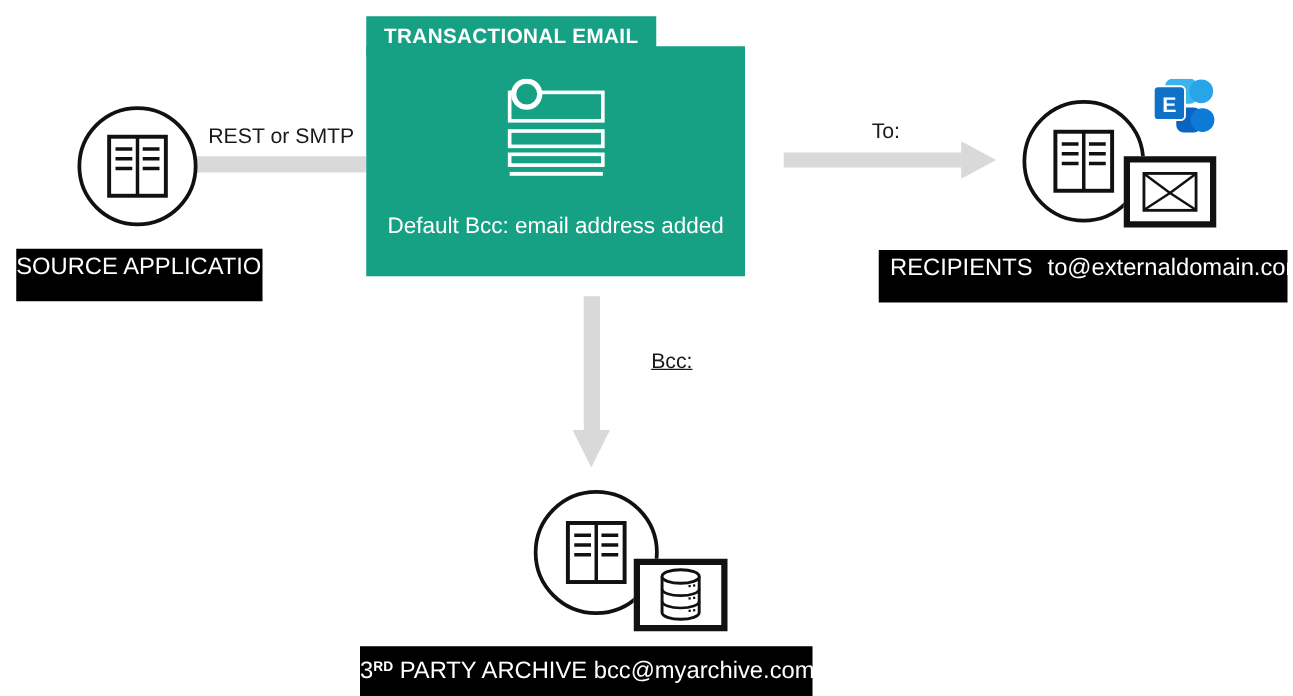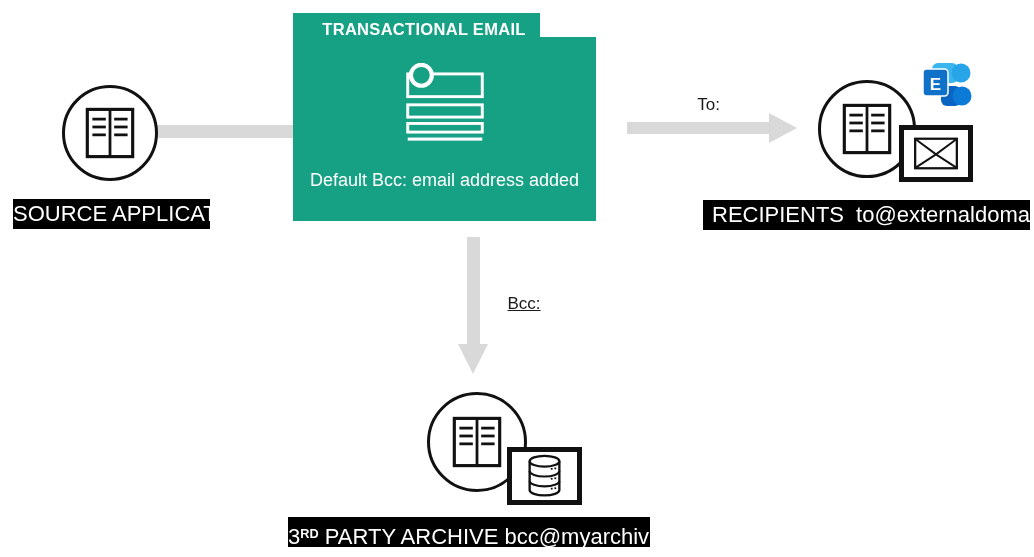--- a/index.html
+++ b/index.html
@@ -6,21 +6,21 @@
   .diagram{
     position:relative;width:1034px;height:557px;background:#fff;overflow:hidden;
     font-family:"Liberation Sans",sans-serif;color:var(--text,#1a1a1a);
   }
   .abs{position:absolute;}
 
   
   .header-label{
     left:293px;top:13px;width:232px;height:32px;line-height:32px;
     background:var(--teal,#16A185);color:#fff;text-align:center;
-    font-size:16.5px;font-weight:bold;letter-spacing:.3px;padding-left:15px;
+    font-size:16.5px;font-weight:bold;letter-spacing:.3px;
   }
   .central-box{
     left:293px;top:37px;width:303px;height:184px;background:var(--teal,#16A185);
   }
   .central-icon{left:50%;top:26px;transform:translateX(-50%);}
   .central-caption{
     left:0;right:0;top:133px;text-align:center;color:#fff;font-size:18px;
   }
 
   
@@ -35,21 +35,21 @@
     background:#fff;border:5px solid var(--line,#111);
     display:flex;align-items:center;justify-content:center;
   }
   .envelope-box{left:899px;top:125px;width:64px;height:47px;}
   .database-box{left:507px;top:447px;width:65px;height:48px;}
   .exchange-logo{left:920px;top:63px;width:52px;height:45px;}
 
   
   .name-plate{
     background:var(--label-bg,#000);color:var(--label-text,#fff);
-    font-size:22px;line-height:30px;height:30px;white-space:nowrap;
+    font-size:19px;line-height:30px;height:42px;white-space:nowrap;
   }
   .source-label{left:13px;top:199px;width:197px;text-align:center;}
   .recipients-label{left:703px;top:200px;width:318px;padding-left:9px;display:flex;gap:12px;}
   .archive-label{left:288px;top:517px;width:362px;text-align:left;}
   .archive-label sup{font-size:0.58em;font-weight:bold;position:relative;top:.15em;}
 
   
   .connector{background:var(--arrow,#D9D9D9);}
   .left-connector{left:150px;top:125px;width:143px;height:13px;}
   .right-arrow-shaft{left:627px;top:122px;width:142px;height:12px;}
@@ -62,33 +62,34 @@
   .down-arrow-head{
     left:458px;top:344px;width:0;height:0;
     border-left:15px solid transparent;border-right:15px solid transparent;
     border-top:30px solid var(--arrow,#D9D9D9);
   }
 
   
   .edge-label{font-size:17px;color:var(--text,#1a1a1a);}
   .rest-label{left:155px;top:99px;width:140px;text-align:center;}
   .to-label{left:668px;top:95px;width:52px;text-align:right;}
-  .bcc-label{left:494px;top:294px;width:60px;text-align:center;text-decoration:underline;}
+  .bcc-label{left:494px;top:279px;width:60px;text-align:right;text-decoration:underline;}
 </style>
 </head>
 <body>
 
 <div class="diagram">
 
   <div class="abs connector left-connector"></div>
   <div class="abs connector right-arrow-shaft"></div>
   <div class="abs right-arrow-head"></div>
   <div class="abs connector down-arrow-shaft"></div>
   <div class="abs down-arrow-head"></div>
 
+  <div class="abs edge-label rest-label">REST or SMTP</div>
   <div class="abs edge-label to-label">To:</div>
   <div class="abs edge-label bcc-label">Bcc:</div>
 
   <div class="abs header-label">TRANSACTIONAL EMAIL</div>
 
   <div class="abs central-box">
     <svg class="abs central-icon" width="84" height="80" viewBox="0 0 92 88">
       <rect x="5" y="12" width="82" height="25" fill="none" stroke="#fff" stroke-width="3.2"></rect>
       <circle cx="20" cy="13.5" r="11.5" style="fill:var(--teal,#16A185)" stroke="#fff" stroke-width="4.6"></circle>
       <rect x="5" y="46" width="82" height="13.5" fill="none" stroke="#fff" stroke-width="3.2"></rect>

